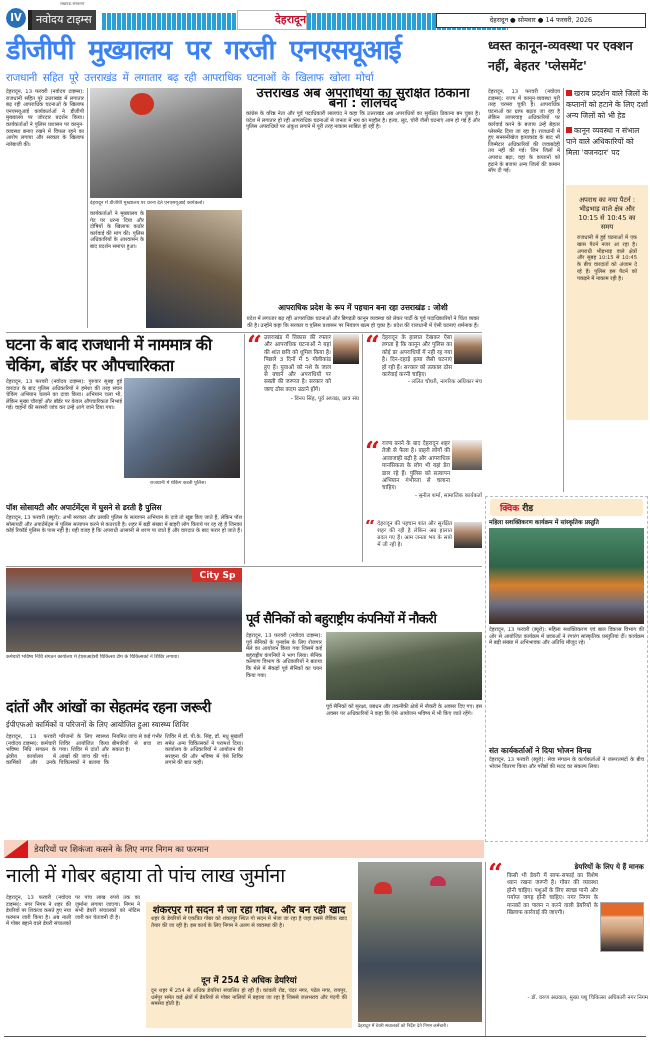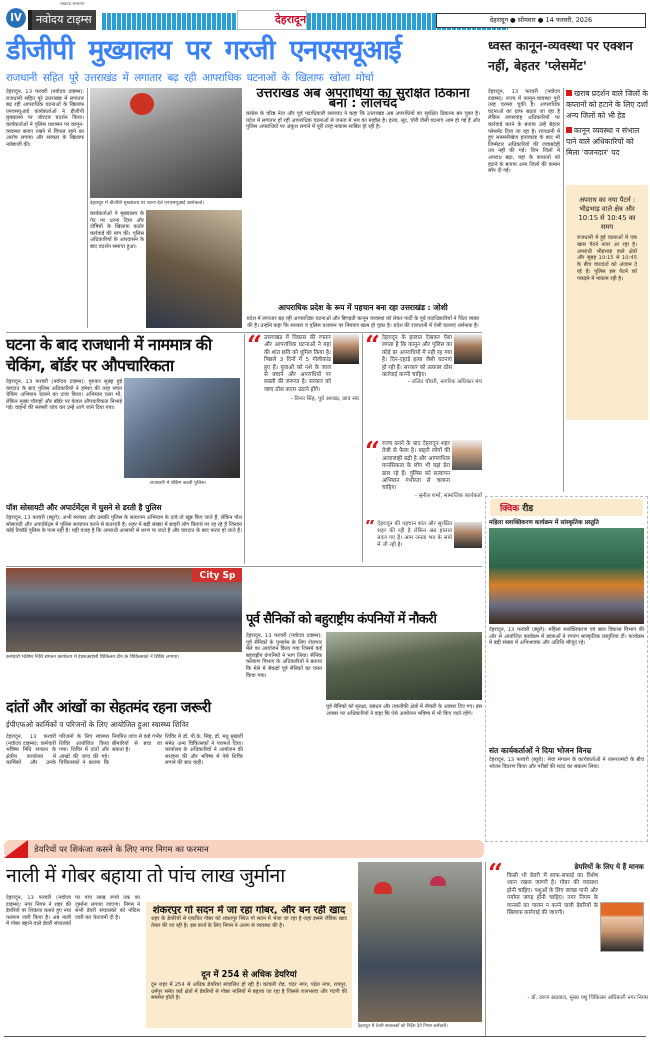--- a/index.html
+++ b/index.html
@@ -116,31 +116,31 @@
 <div class="abs" style="left:246px;top:610px;width:236px;font-size:13px;line-height:18px;font-weight:bold;color:#111;white-space:nowrap;overflow:hidden;letter-spacing:-0.6px;">पूर्व सैनिकों को बहुराष्ट्रीय कंपनियों में नौकरी</div>
 <div class="abs txt" style="left:246px;top:632px;width:76px;height:200px;">देहरादून, 13 फरवरी (नवोदय टाइम्स): पूर्व सैनिकों के पुनर्वास के लिए रोजगार मेले का आयोजन किया गया जिसमें कई बहुराष्ट्रीय कंपनियों ने भाग लिया। सैनिक कल्याण विभाग के अधिकारियों ने बताया कि मेले में सैकड़ों पूर्व सैनिकों का चयन किया गया।</div>
 <div class="abs photo" style="left:326px;top:632px;width:156px;height:68px;background:linear-gradient(170deg,#aab4a0 0%,#5b6650 40%,#2e3a2e 100%);"></div>
 <div class="abs txt" style="left:326px;top:703px;width:156px;height:130px;">पूर्व सैनिकों को सुरक्षा, प्रबंधन और तकनीकी क्षेत्रों में नौकरी के अवसर दिए गए। इस अवसर पर अधिकारियों ने कहा कि ऐसे आयोजन भविष्य में भी किए जाते रहेंगे।</div>
 
 <div class="abs" style="left:6px;top:697px;width:240px;font-size:14.5px;line-height:20px;font-weight:bold;color:#111;white-space:nowrap;overflow:hidden;letter-spacing:-0.6px;">दांतों और आंखों का सेहतमंद रहना जरूरी</div>
 <div class="abs" style="left:6px;top:720px;width:240px;font-size:7.4px;line-height:10px;color:#222;white-space:nowrap;overflow:hidden;">ईपीएफओ कार्मिकों व परिजनों के लिए आयोजित हुआ स्वास्थ्य शिविर</div>
 <div class="abs txt" style="left:6px;top:733px;width:156px;height:100px;column-count:3;column-gap:3px;">देहरादून, 13 फरवरी (नवोदय टाइम्स): कर्मचारी भविष्य निधि संगठन के क्षेत्रीय कार्यालय में कार्मिकों और उनके परिजनों के लिए स्वास्थ्य शिविर आयोजित किया गया। शिविर में दांतों और आंखों की जांच की गई। चिकित्सकों ने बताया कि नियमित जांच से कई गंभीर बीमारियों से बचा जा सकता है।</div>
 <div class="abs txt" style="left:165px;top:733px;width:78px;height:100px;">शिविर में डॉ. पी.के. सिंह, डॉ. मधु मुखर्जी समेत अन्य चिकित्सकों ने परामर्श दिया। कार्यालय के अधिकारियों ने आयोजन की सराहना की और भविष्य में ऐसे शिविर लगाने की बात कही।</div>
 
-<div class="abs" style="left:4px;top:840px;width:480px;height:18px;background:#f9d2c2;border-radius:6px;">
+<div class="abs" style="left:4px;top:840px;width:480px;height:18px;background:#f9d2c2;">
   <div class="abs" style="left:0;top:0;width:0;height:0;border-top:18px solid transparent;border-left:24px solid #d7191c;transform:scaleX(-1);"></div>
   <div class="abs" style="left:30px;top:2px;font-size:8.5px;line-height:14px;color:#222;white-space:nowrap;">डेयरियों पर शिकंजा कसने के लिए नगर निगम का फरमान</div>
 </div>
 <div class="abs" style="left:6px;top:862px;width:352px;font-size:19.5px;line-height:28px;font-weight:normal;color:#111;white-space:nowrap;overflow:hidden;letter-spacing:-0.6px;">नाली में गोबर बहाया तो पांच लाख जुर्माना</div>
 <div class="abs txt" style="left:6px;top:894px;width:134px;height:140px;column-count:2;column-gap:4px;">देहरादून, 13 फरवरी (नवोदय टाइम्स): नगर निगम ने शहर की डेयरियों पर शिकंजा कसते हुए नया फरमान जारी किया है। अब नाली में गोबर बहाने वाले डेयरी संचालकों पर पांच लाख रुपये तक का जुर्माना लगाया जाएगा। निगम ने सभी डेयरी संचालकों को नोटिस जारी कर चेतावनी दी है।</div>
 
 <div class="abs" style="left:146px;top:902px;width:206px;height:126px;background:#fbeacb;padding:3px 5px;overflow:hidden;">
   <div class="sub" style="font-size:10px;line-height:9px;">शंकरपुर गो सदन में जा रहा गोबर, और बन रही खाद</div>
   <div class="txt" style="margin-top:1px;height:40px;">शहर के डेयरियों से एकत्रित गोबर को शंकरपुर स्थित गो सदन में भेजा जा रहा है जहां इससे जैविक खाद तैयार की जा रही है। इस कार्य के लिए निगम ने अलग से व्यवस्था की है।</div>
-  <div class="sub" style="font-size:8.5px;line-height:11px;margin-top:14px;">दून में 254 से अधिक डेयरियां</div>
+  <div class="sub" style="font-size:8.5px;line-height:11px;margin-top:20px;">दून में 254 से अधिक डेयरियां</div>
   <div class="txt" style="margin-top:1px;">दून शहर में 254 से अधिक डेयरियां संचालित हो रही हैं। कांवली रोड, चंदर नगर, पटेल नगर, रायपुर, धर्मपुर समेत कई क्षेत्रों में डेयरियों से गोबर नालियों में बहाया जा रहा है जिससे जलभराव और गंदगी की समस्या होती है।</div>
 </div>
 
 <div class="abs photo" style="left:358px;top:862px;width:124px;height:160px;background:linear-gradient(180deg,#9ea19a 0%,#6e7268 35%,#3f4a5a 65%,#7b6b57 100%);">
   <div class="abs" style="left:16px;top:20px;width:18px;height:12px;border-radius:8px 8px 2px 2px;background:#d0312d;"></div>
   <div class="abs" style="left:72px;top:14px;width:16px;height:10px;border-radius:8px 8px 2px 2px;background:#c03050;"></div>
 </div>
 <div class="abs cap" style="left:358px;top:1023px;width:124px;white-space:normal;font-size:4.4px;line-height:5.5px;">देहरादून में डेयरी संचालकों को निर्देश देते निगम कर्मचारी।</div>
 
 <div class="vline" style="left:485px;top:862px;height:175px;"></div>

